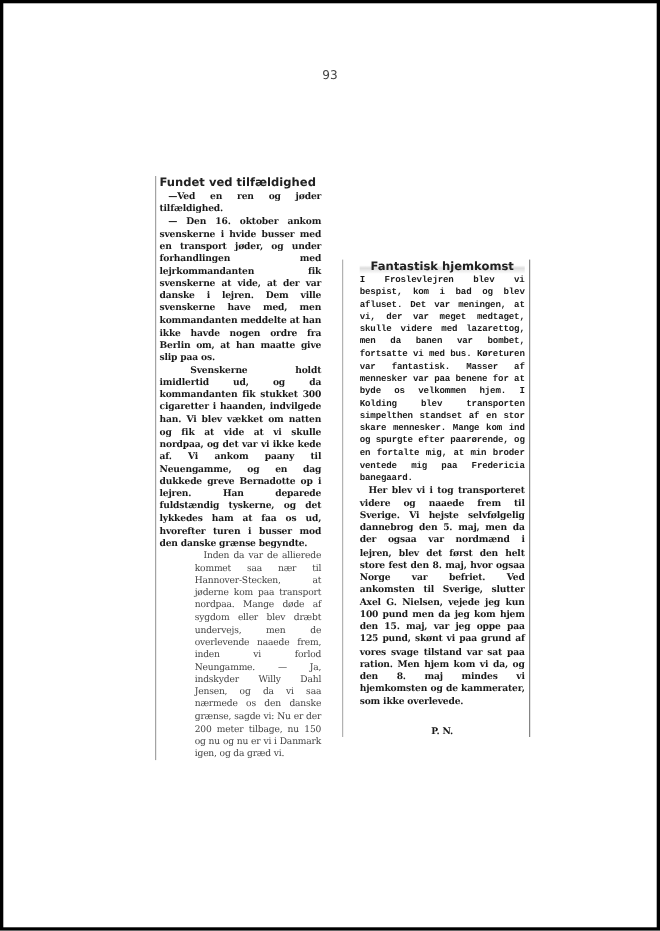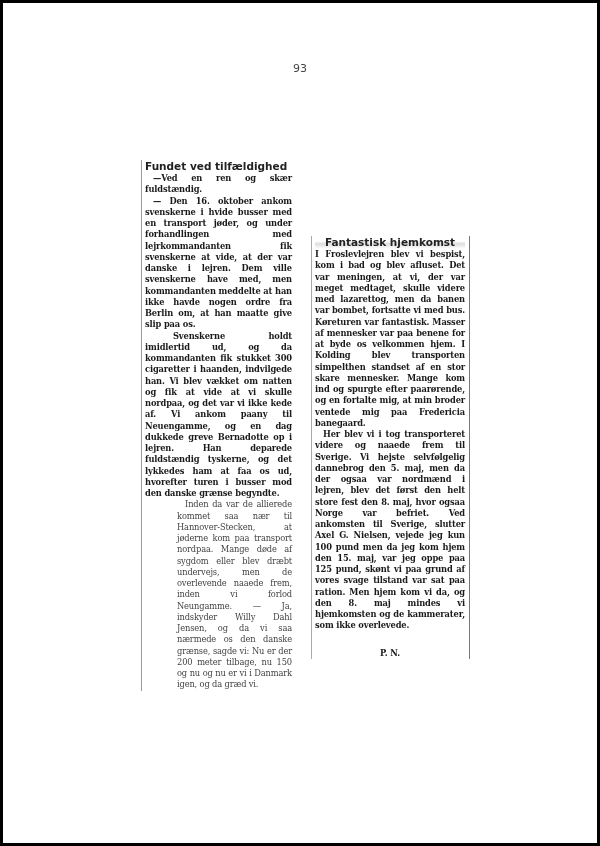--- a/index.html
+++ b/index.html
@@ -31,51 +31,51 @@
   }
   .col-left {
     left: 138px; top: 157px; width: 147px;
     border-left: 1.5px solid #999;
     padding-left: 3px;
   }
   .col-right {
     left: 308px; top: 233px; width: 150px;
     border-left: 1.5px solid #aaa;
     border-right: 1.5px solid #777;
-    padding: 0 4px 0 3px;
+    padding: 0 4px 0 15px;
   }
   .headline {
     font-family: "DejaVu Sans", sans-serif;
     font-weight: bold;
     font-size: 10.5px;
     line-height: 13px;
     color: #222;
     text-align: left;
     letter-spacing: 0;
   }
   .col-right .headline {
     text-align: center;
     background: linear-gradient(#fff 40%, #ddd 60%, #fff);
   }
   .para { margin: 0; text-indent: 8px; }
-  .para.noindent { text-indent: 0; }
+  .para.noindent { text-indent: 0; font-family: Liberation Mono, monospace; }
   .para.deep { text-indent: 28px; }
   .faint { color: #444; font-weight: normal; margin-left: 32px; }
   .sig { display: flex; justify-content: center; margin-top: 16px; }
 </style>
 </head>
 <body>
 
 <div class="page">
 
   <div class="page-number">93</div>
 
   <div class="column col-left">
     <div class="headline">Fundet ved tilfældighed</div>
-    <p class="para">—Ved en ren og skær fuldstændig.</p>
+    <p class="para">—Ved en ren og jøder tilfældighed.</p>
     <p class="para">— Den 16. oktober ankom svenskerne i hvide busser med en transport jøder, og under forhandlingen med lejrkommandanten fik svenskerne at vide, at der var danske i lejren. Dem ville svenskerne have med, men kommandanten meddelte at han ikke havde nogen ordre fra Berlin om, at han maatte give slip paa os.</p>
     <p class="para deep">Svenskerne holdt imidlertid ud, og da kommandanten fik stukket 300 cigaretter i haanden, indvilgede han. Vi blev vækket om natten og fik at vide at vi skulle nordpaa, og det var vi ikke kede af. Vi ankom paany til Neuengamme, og en dag dukkede greve Bernadotte op i lejren. Han deparede fuldstændig tyskerne, og det lykkedes ham at faa os ud, hvorefter turen i busser mod den danske grænse begyndte.</p>
     <p class="para faint">Inden da var de allierede kommet saa nær til Hannover-Stecken, at jøderne kom paa transport nordpaa. Mange døde af sygdom eller blev dræbt undervejs, men de overlevende naaede frem, inden vi forlod Neungamme. — Ja, indskyder Willy Dahl Jensen, og da vi saa nærmede os den danske grænse, sagde vi: Nu er der 200 meter tilbage, nu 150 og nu og nu er vi i Danmark igen, og da græd vi.</p>
   </div>
 
   <div class="column col-right">
     <div class="headline">Fantastisk hjemkomst</div>
     <p class="para noindent">I Froslevlejren blev vi bespist, kom i bad og blev afluset. Det var meningen, at vi, der var meget medtaget, skulle videre med lazarettog, men da banen var bombet, fortsatte vi med bus. Køreturen var fantastisk. Masser af mennesker var paa benene for at byde os velkommen hjem. I Kolding blev transporten simpelthen standset af en stor skare mennesker. Mange kom ind og spurgte efter paarørende, og en fortalte mig, at min broder ventede mig paa Fredericia banegaard.</p>
     <p class="para">Her blev vi i tog transporteret videre og naaede frem til Sverige. Vi hejste selvfølgelig dannebrog den 5. maj, men da der ogsaa var nordmænd i lejren, blev det først den helt store fest den 8. maj, hvor ogsaa Norge var befriet. Ved ankomsten til Sverige, slutter Axel G. Nielsen, vejede jeg kun 100 pund men da jeg kom hjem den 15. maj, var jeg oppe paa 125 pund, skønt vi paa grund af vores svage tilstand var sat paa ration. Men hjem kom vi da, og den 8. maj mindes vi hjemkomsten og de kammerater, som ikke overlevede.</p>
     <div class="sig">

